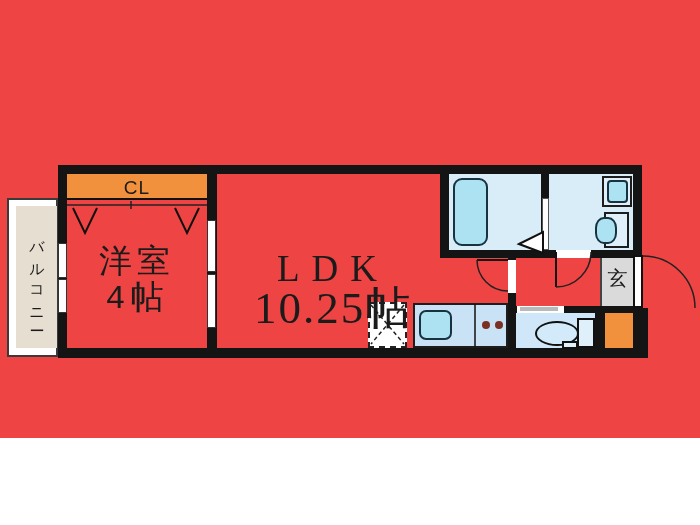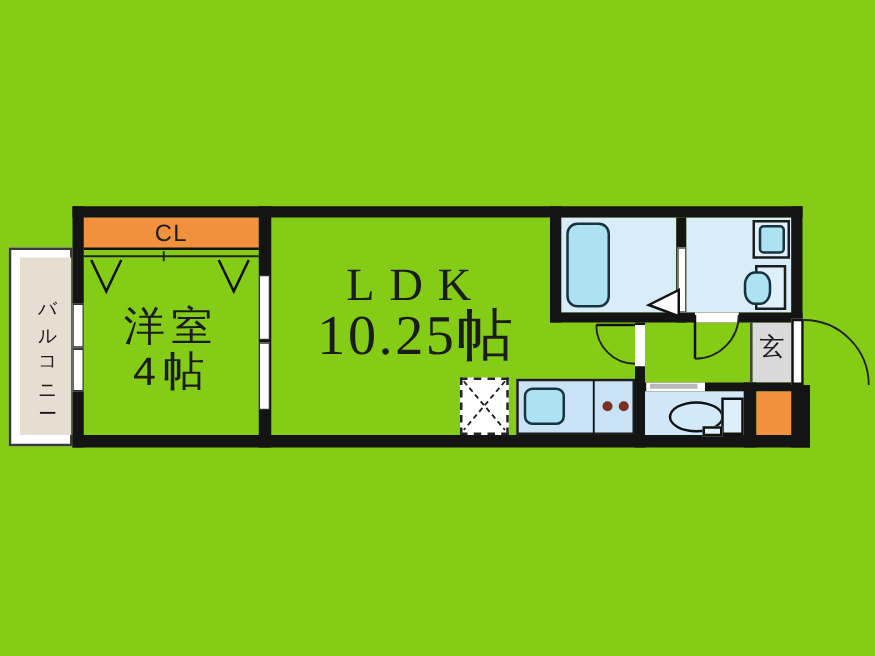--- a/index.html
+++ b/index.html
@@ -1,37 +1,37 @@
 <!DOCTYPE html>
 <html style="--wall: #141414; --outline: #1d1d1d; --accent_orange: #F2913D; --balcony_fill: #E7DED2; --wet_floor: #D9EDF9; --toilet_floor: #CFE7F8; --fixture_cyan: #ACE2F1; --fixture_pale: #E0F0FA; --kitchen_counter: #C9E2F6; --entrance_gray: #DADADA; --burner: #7A3122;"><head>
 <meta charset="utf-8">
 <style>
   html,body{margin:0;padding:0;background:#fff;}
-  .stage{position:relative;width:700px;height:525px;background:#84cc16;overflow:hidden;
+  .stage{position:relative;width:700px;height:438px;background:#ef4444;overflow:hidden;
          font-family:"Liberation Serif","DejaVu Serif",serif;}
   .abs{position:absolute;box-sizing:border-box;}
   
   .floor{z-index:1;}
   .wall{z-index:2;background:var(--wall,#141414);}
   .gap{z-index:3;background:#ffffff;}
   .fixture{z-index:4;}
   .overlay{z-index:5;position:absolute;left:0;top:0;pointer-events:none;}
   .txt{z-index:6;color:#1b1b1b;text-align:center;}
   
   .orange{background:var(--accent_orange,#F2913D);}
   .beige{background:var(--balcony_fill,#E7DED2);}
   .wet{background:var(--wet_floor,#D9EDF9);}
   .tfloor{background:var(--toilet_floor,#CFE7F8);}
   .gray{background:var(--entrance_gray,#DADADA);}
   .cyan{background:var(--fixture_cyan,#ACE2F1);}
   .pale{background:var(--fixture_pale,#E0F0FA);}
   .kitchen{background:var(--kitchen_counter,#C9E2F6);}
   .bdr2{border:2px solid var(--outline,#1d1d1d);}
   .bdr1{border:1px solid #333;}
-  .label-ldk{font-size:37px;letter-spacing:12px;line-height:40px;}
+  .label-ldk{font-size:37px;letter-spacing:12px;line-height:40px;margin-top:40px;}
   .label-ldk-size{font-size:45px;letter-spacing:2px;line-height:38px;}
   .label-west{font-size:33px;letter-spacing:5px;line-height:36px;font-family:Liberation Mono, monospace;}
   .label-cl{font-family:"Liberation Sans","DejaVu Sans",sans-serif;font-size:19px;line-height:24px;letter-spacing:1px;}
   .label-genkan{font-size:20px;line-height:24px;}
   .label-balcony{writing-mode:vertical-rl;text-orientation:mixed;font-size:15px;letter-spacing:6px;
                  display:flex;align-items:center;justify-content:center;}
 </style>
 </head>
 <body>
 

